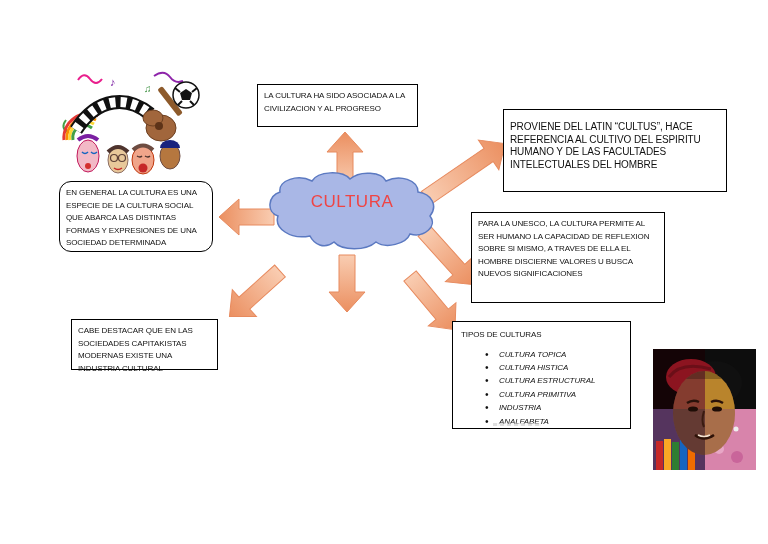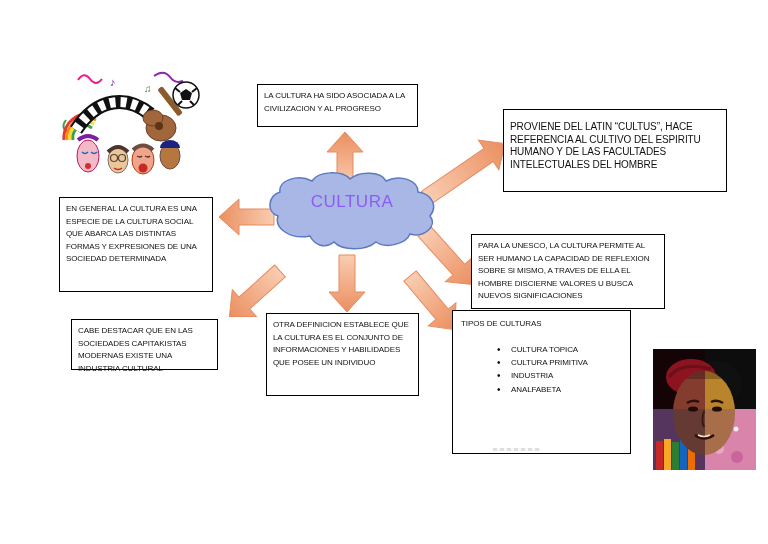--- a/index.html
+++ b/index.html
@@ -2,36 +2,36 @@
 <html><head>
 <meta charset="utf-8">
 <style>
   html,body{margin:0;padding:0;background:#ffffff;}
   #page{position:relative;width:768px;height:544px;background:#ffffff;overflow:hidden;
         font-family:"Liberation Sans",sans-serif;color:#1a1a1a;}
   .tbox{position:absolute;background:#ffffff;border:1px solid #000000;box-sizing:border-box;
         padding:5px 6px;font-size:8px;line-height:12.6px;letter-spacing:-0.1px;color:#111;}
   #box-asociada{left:257px;top:84px;width:161px;height:43px;}
   #box-proviene{left:503px;top:109px;width:224px;height:83px;padding-top:11px;font-size:10px;}
-  #box-general{left:59px;top:197px;width:154px;height:95px;}
-  #box-unesco{left:471px;top:234px;width:194px;height:75px;}
+  #box-general{left:59px;top:181px;width:154px;height:71px;border-radius:12px;}
+  #box-unesco{left:471px;top:212px;width:194px;height:91px;}
   #box-cabe{left:71px;top:319px;width:147px;height:51px;}
   #box-otra{left:266px;top:313px;width:153px;height:83px;}
-  #box-tipos{left:452px;top:310px;width:179px;height:144px;}
+  #box-tipos{left:452px;top:321px;width:179px;height:108px;}
   #box-tipos .tipos-title{margin:2px 0 6px 2px;}
-  #box-tipos ul{margin:12px;padding:0 0 0 26px;list-style:none;}
+  #box-tipos ul{margin:0;padding:0 0 0 26px;list-style:none;font-style:italic;}
   #box-tipos li{position:relative;line-height:13.4px;padding-left:14px;}
   #box-tipos li::before{content:"\2022";position:absolute;left:0;top:0;font-size:10px;}
   .remnant{position:absolute;left:40px;bottom:2px;width:48px;height:3px;
            background:repeating-linear-gradient(90deg,#c9c9c9 0 4px,#f2f2f2 4px 7px);opacity:.6;}
   #arrow-layer,#cloud-svg,#collage,#portrait{position:absolute;}
   #arrow-layer{left:0;top:0;}
   #cloud-svg{left:266px;top:172px;}
   .cloud-label{position:absolute;left:266px;top:192px;width:172px;text-align:center;
-               font-size:17px;letter-spacing:0.5px;color:#8b5cf6;}
+               font-size:17px;letter-spacing:0.5px;color:#ef4444;}
   #collage{left:58px;top:68px;}
   #portrait{left:653px;top:349px;}
 </style>
 </head>
 <body>
 
 <div id="page">
 
   <svg id="arrow-layer" width="768" height="544" viewBox="0 0 768 544">
     <defs>
@@ -110,26 +110,27 @@
   <div id="box-asociada" class="tbox">LA CULTURA HA SIDO ASOCIADA A LA CIVILIZACION Y AL PROGRESO</div>
 
   <div id="box-proviene" class="tbox">PROVIENE DEL LATIN “CULTUS”, HACE REFERENCIA AL CULTIVO DEL ESPIRITU HUMANO Y DE LAS FACULTADES INTELECTUALES DEL HOMBRE</div>
 
   <div id="box-general" class="tbox">EN GENERAL LA CULTURA ES UNA ESPECIE DE LA CULTURA SOCIAL QUE ABARCA LAS DISTINTAS FORMAS Y EXPRESIONES DE UNA SOCIEDAD DETERMINADA</div>
 
   <div id="box-unesco" class="tbox">PARA LA UNESCO, LA CULTURA PERMITE AL SER HUMANO LA CAPACIDAD DE REFLEXION SOBRE SI MISMO, A TRAVES DE ELLA EL HOMBRE DISCIERNE VALORES U BUSCA NUEVOS SIGNIFICACIONES</div>
 
   <div id="box-cabe" class="tbox">CABE DESTACAR QUE EN LAS SOCIEDADES CAPITAKISTAS MODERNAS EXISTE UNA INDUSTRIA CULTURAL</div>
 
-  <div id="box-otra" class="tbox">OTRA DEFINICION ESTABLECE QUE LA CULTURA ES EL CONJUNTO DE INFORMACIONES Y HABILIDADES QUE POSEE UN INDIVIDUO</div>
 
   <div id="box-tipos" class="tbox">
     <div class="tipos-title">TIPOS DE CULTURAS</div>
     <ul>
       <li>CULTURA TOPICA</li>
+      <li>CULTURA HISTICA</li>
+      <li>CULTURA ESTRUCTURAL</li>
       <li>CULTURA PRIMITIVA</li>
       <li>INDUSTRIA</li>
       <li>ANALFABETA</li>
     </ul>
     <div class="remnant"></div>
   </div>
 
   <svg id="portrait" width="103" height="121" viewBox="0 0 103 121">
     <defs>
       <clipPath id="headclip">

